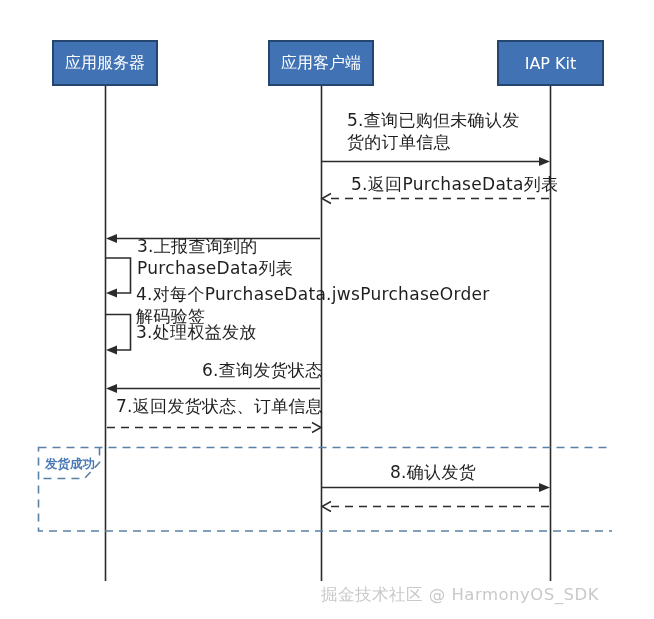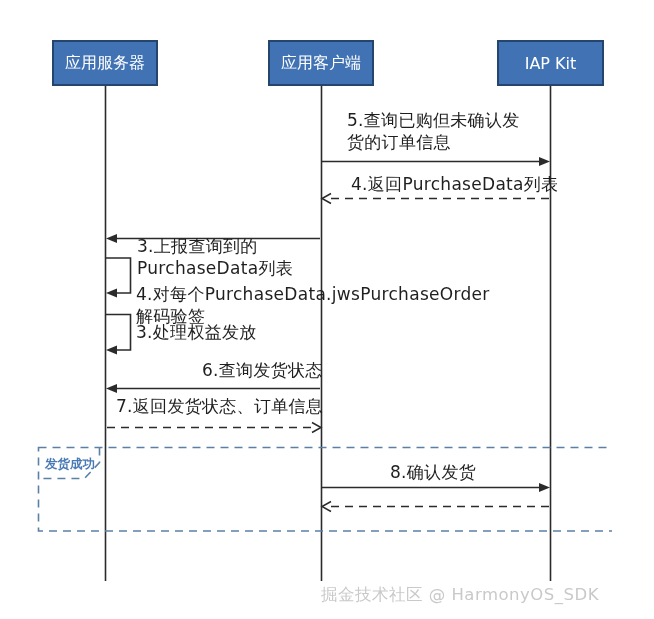--- a/index.html
+++ b/index.html
@@ -113,21 +113,21 @@
   </div>
   <div class="actor" style="left:497px; width:107px;">
     <span>IAP Kit</span>
   </div>
 
   <div class="msg" style="left:347px; top:109px;">
     <div>5.查询已购但未确认发</div>
     <div>货的订单信息</div>
   </div>
 
-  <div class="msg" style="left:351px; top:173px;">4.返回PurchaseData列表</div>
+  <div class="msg" style="left:351px; top:173px;">5.返回PurchaseData列表</div>
 
   <div class="msg" style="left:137px; top:198px;margin-top:37px;">
     <div>3.上报查询到的</div>
     <div>PurchaseData列表</div>
   </div>
 
   <div class="msg" style="left:136px; top:259px;margin-top:24px;">
     <div>4.对每个PurchaseData.jwsPurchaseOrder</div>
     <div>解码验签</div>
   </div>

